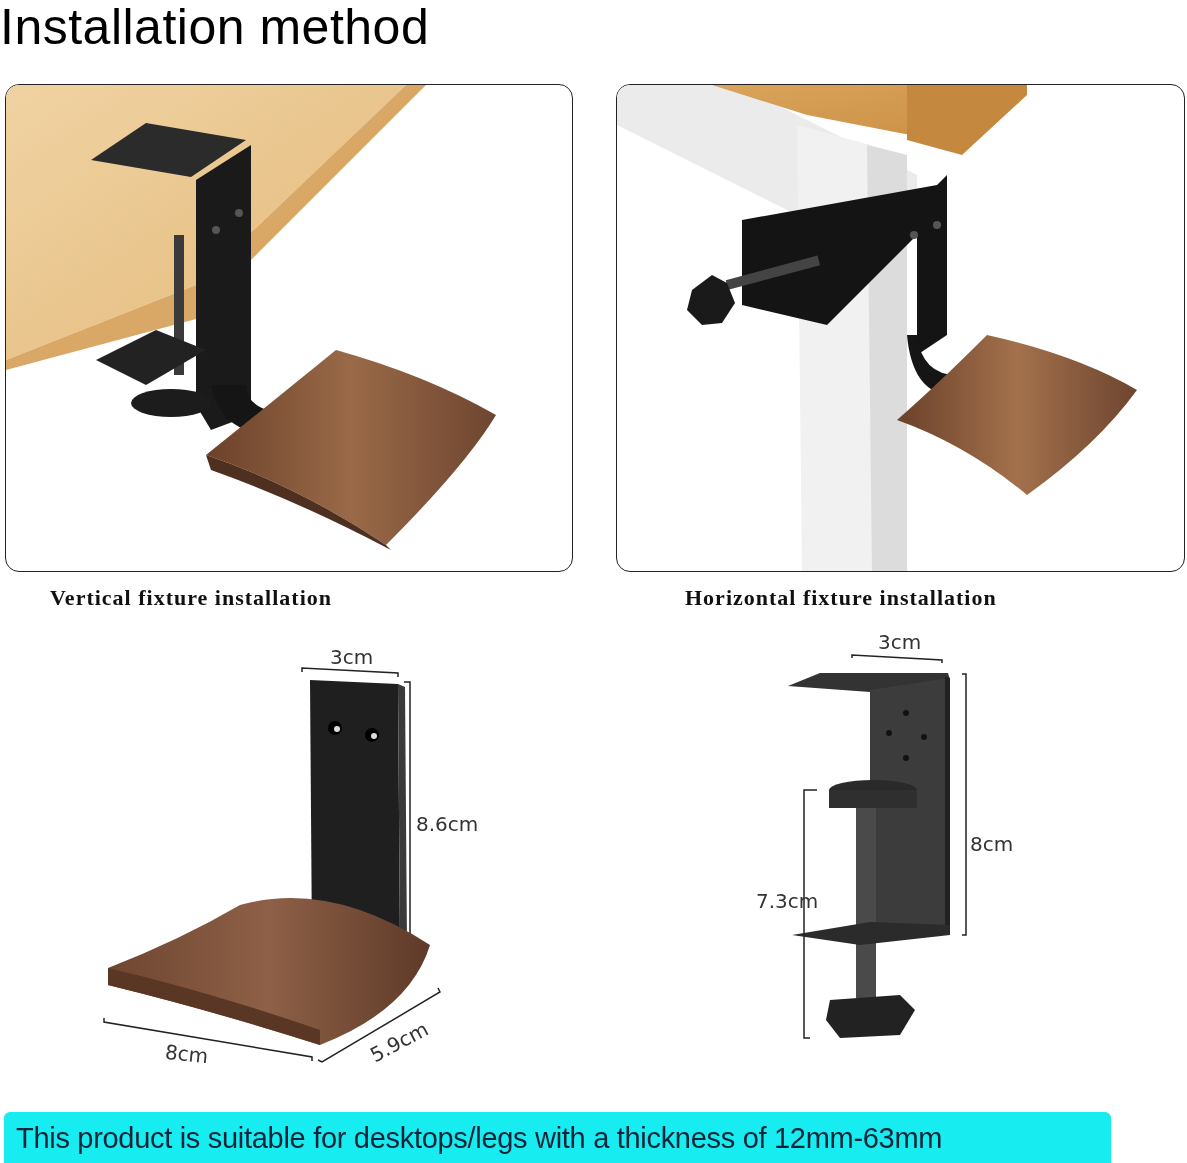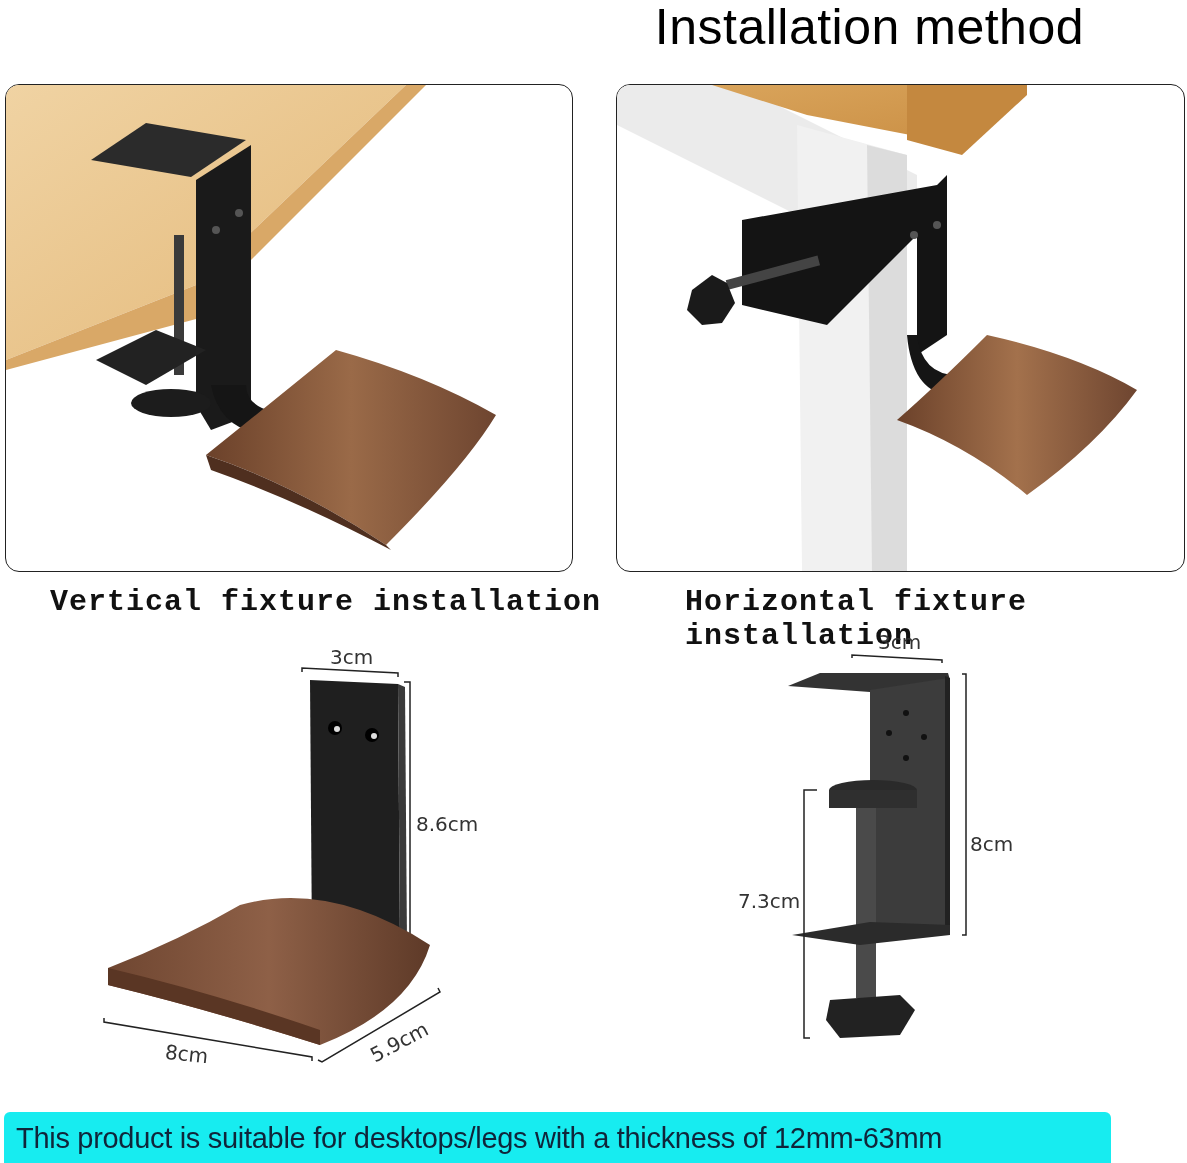--- a/index.html
+++ b/index.html
@@ -1,21 +1,21 @@
 <!DOCTYPE html>
 <html><head>
   <meta charset="utf-8">
   <style>
     html, body { margin: 0; padding: 0; background: #ffffff; }
     body { width: 1187px; height: 1163px; position: relative; overflow: hidden; font-family: "DejaVu Sans", sans-serif; }
-    .title { position: absolute; left: 0; width: 1084px; top: 0; text-align: right; font-family: "Liberation Sans", sans-serif; font-size: 50px; line-height: 54px; color: #000; letter-spacing: 0.5px; }
+    .title { position: absolute; left: 0; width: 1084px; top: 0; text-align: left; font-family: "Liberation Sans", sans-serif; font-size: 50px; line-height: 54px; color: #000; letter-spacing: 0.5px; }
     .frame { position: absolute; border: 1.5px solid #222; border-radius: 14px; overflow: hidden; background: #fff; }
     .frame.left { left: 5px; top: 84px; width: 566px; height: 486px; }
     .frame.right { left: 616px; top: 84px; width: 567px; height: 486px; }
-    .caption { position: absolute; font-family: Liberation Mono, monospace; font-weight: bold; font-size: 30px; color: #111; letter-spacing: 1px; }
+    .caption { position: absolute; font-family: Liberation Serif, serif; font-weight: bold; font-size: 22px; color: #111; letter-spacing: 1px; }
     .caption.left { left: 50px; top: 585px; }
     .caption.right { left: 685px; top: 585px; }
     .dim { position: absolute; font-family: "DejaVu Sans", sans-serif; font-size: 20px; color: #333; }
     .banner { position: absolute; left: 4px; top: 1112px; width: 1107px; height: 56px; background: #17ecf0; border-radius: 6px; }
     .banner span { position: absolute; left: 12px; top: 10px; font-family: "Liberation Sans", sans-serif; font-size: 29px; color: #10253a; letter-spacing: -0.3px; }
     svg { position: absolute; left: 0; top: 0; }
   </style>
 </head>
 <body>
 
@@ -139,17 +139,17 @@
   <polyline points="817,790 804,790 804,1038 810,1038" fill="none" stroke="#222" stroke-width="1.5"></polyline>
 </svg>
 
 <div class="dim" style="left:330px;top:645px;">3cm</div>
 <div class="dim" style="left:416px;top:812px;text-align:center;">8.6cm</div>
 <div class="dim" style="left:165px;top:1042px;transform:rotate(6deg);">8cm</div>
 <div class="dim" style="left:368px;top:1030px;transform:rotate(-28deg);">5.9cm</div>
 
 <div class="dim" style="left:878px;top:630px;">3cm</div>
 <div class="dim" style="left:970px;top:832px;">8cm</div>
-<div class="dim" style="left:738px;top:889px;">7.3cm</div>
+<div class="dim" style="left:756px;top:889px;">7.3cm</div>
 
 <div class="banner">
   <span>This product is suitable for desktops/legs with a thickness of 12mm-63mm</span>
 </div>
 
 </body></html>

